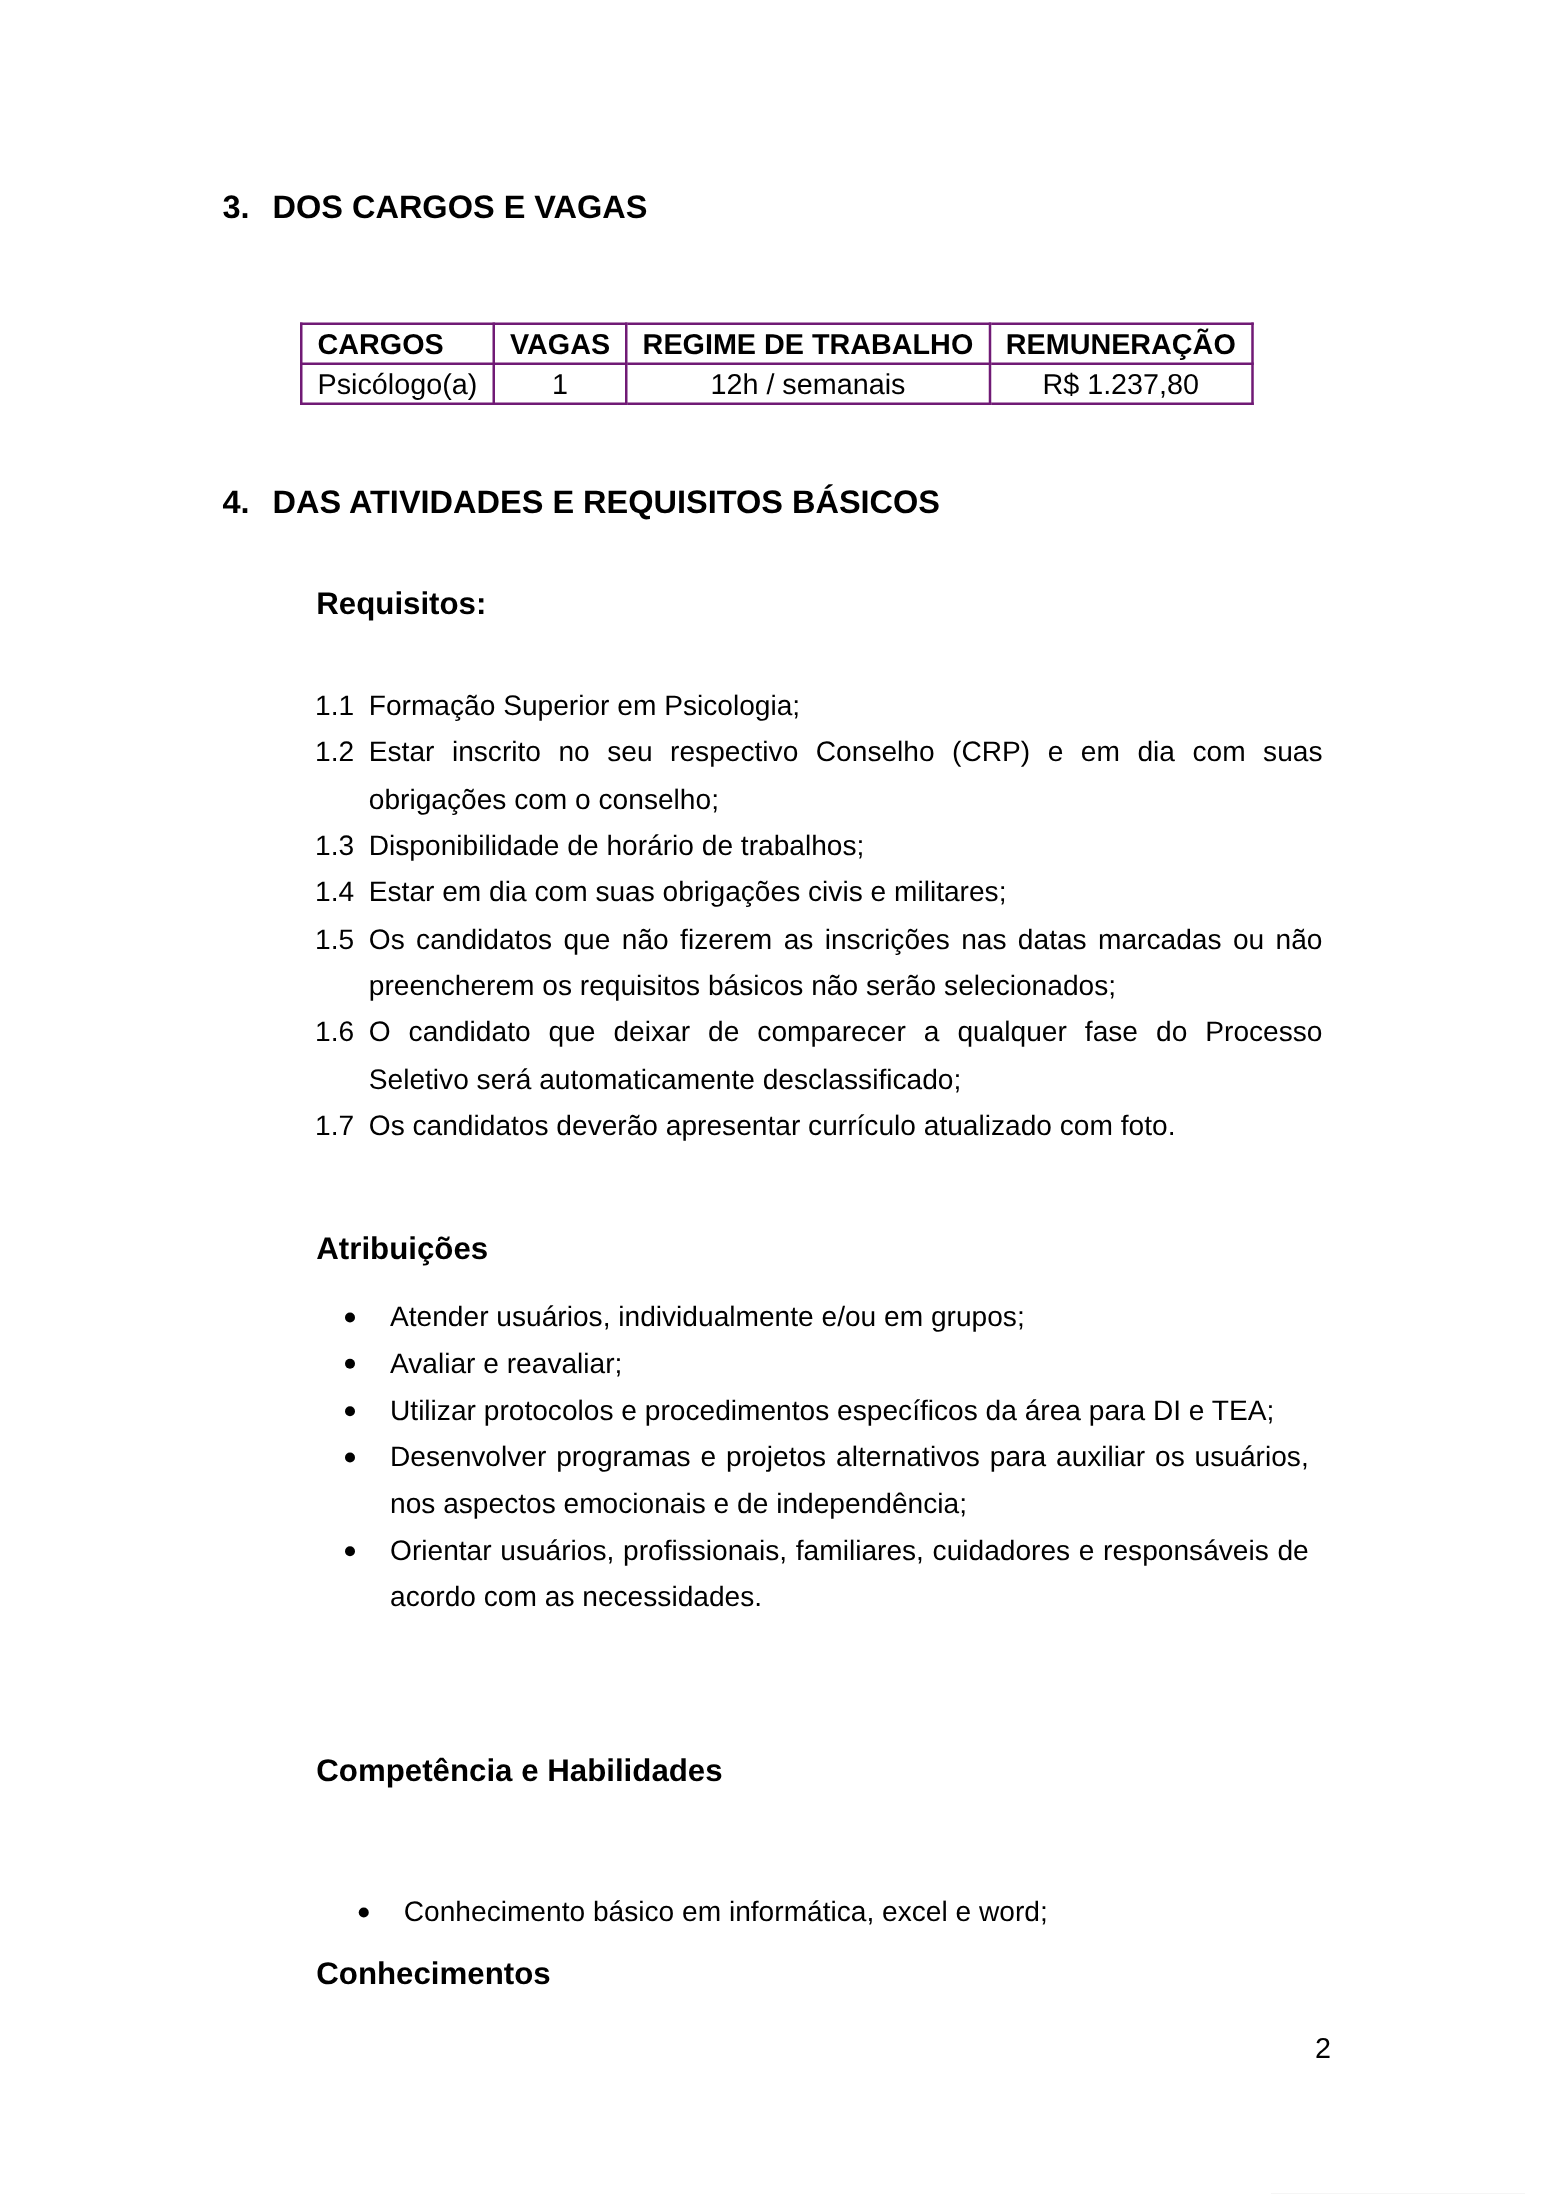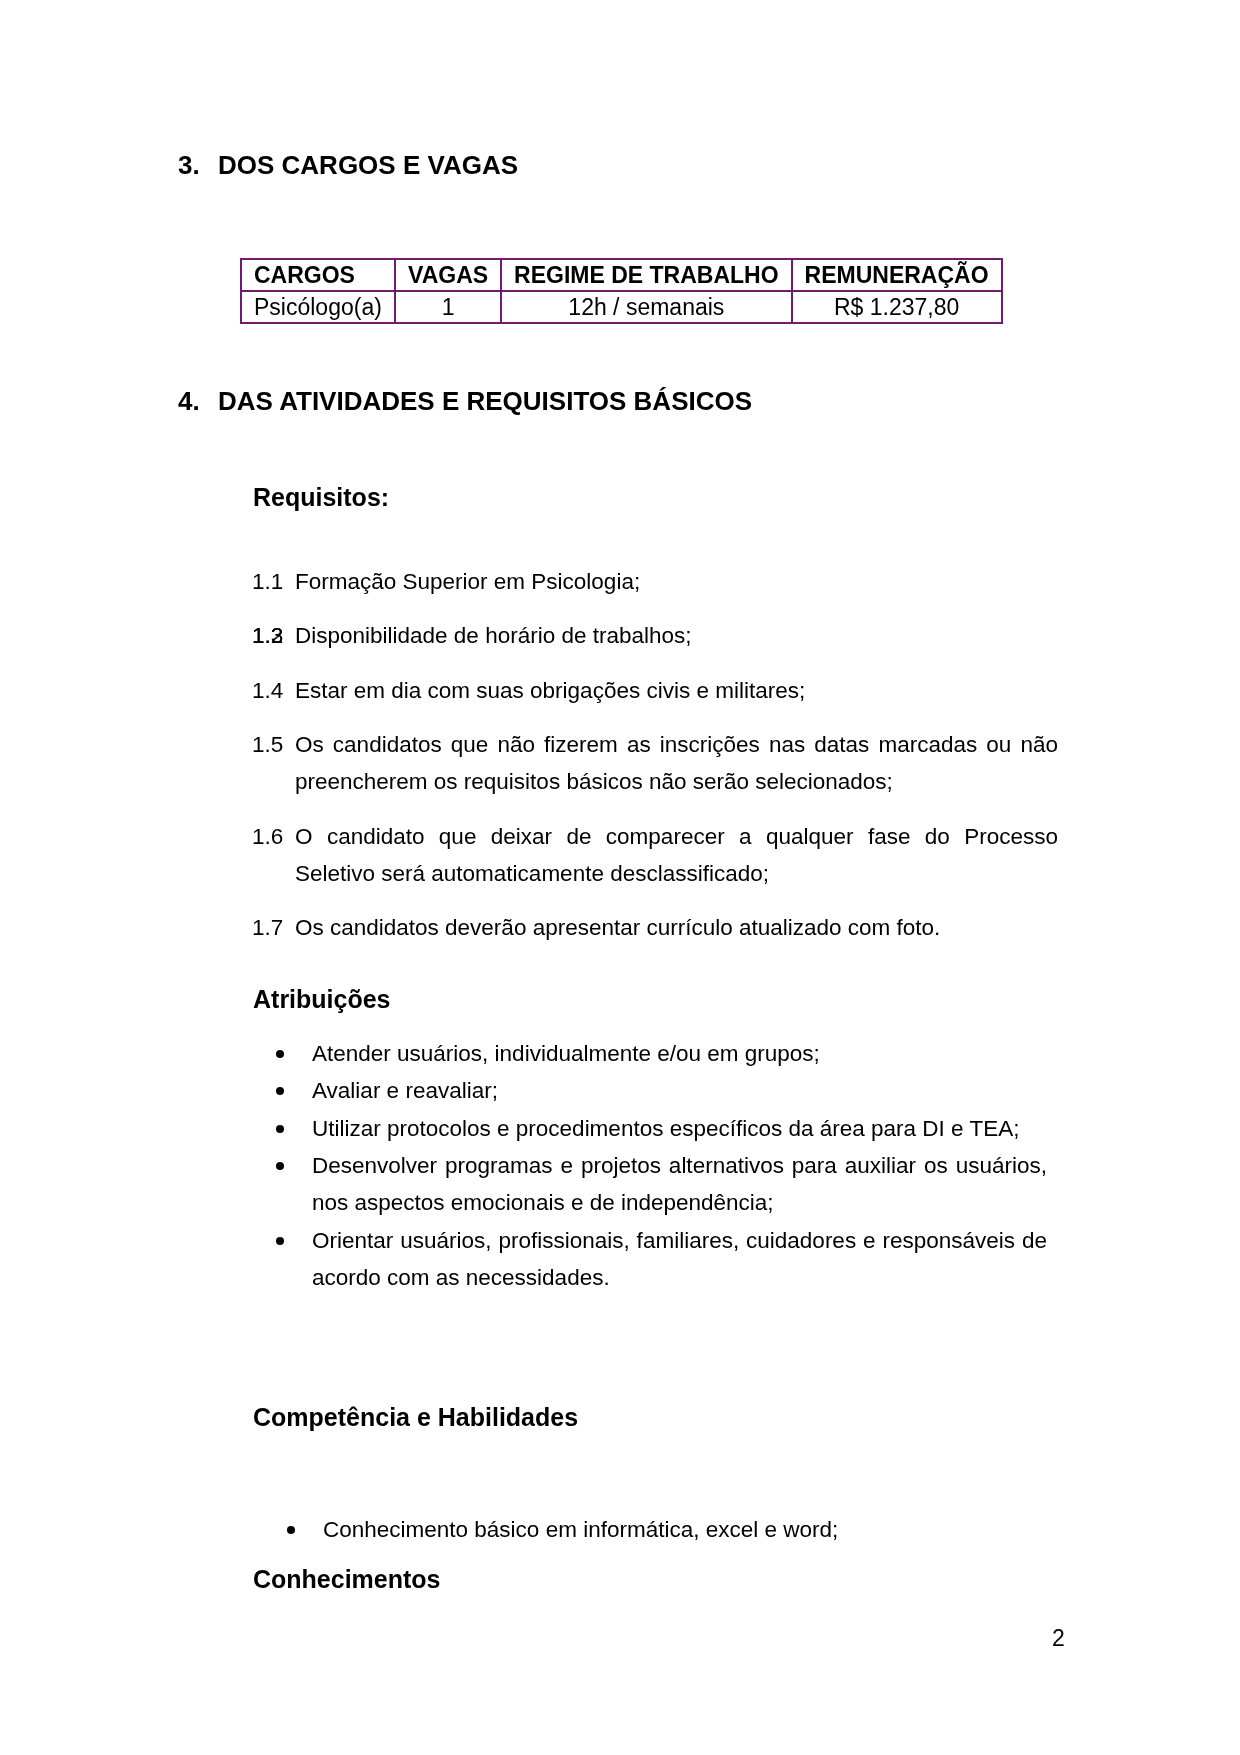--- a/index.html
+++ b/index.html
@@ -58,21 +58,21 @@
   .cell-center { text-align:center; }
 
   
   .num-list {
     left:252px; top:546px;
     width:806px;
     font-size:22.5px;
     line-height:37.35px;
     text-align:justify;
   }
-  .num-list .item { position:relative; padding-left:43px;margin-top:17px; }
+  .num-list .item { position:relative; padding-left:43px; }
   .item-num { position:absolute; left:0; top:0; }
 
   
   .bullet-list {
     width:773px;
     font-size:22.5px;
     line-height:37.35px;
     text-align:justify;
   }
   .bullet-item { position:relative; padding-left:38px; }
@@ -120,29 +120,30 @@
         <td class="cell-center">R$ 1.237,80</td>
       </tr>
     </tbody>
   </table>
 
   <div class="abs h-section" style="top:386px;">
     <span class="h-num">4.</span>
     <span>DAS ATIVIDADES E REQUISITOS BÁSICOS</span>
   </div>
 
-  <div class="abs subheading" style="top:482px;">Requisitos:</div>
+  <div class="abs subheading" style="top:468px;">Requisitos:</div>
 
   <div class="abs num-list">
     <div class="item">
       <span class="item-num">1.1</span>
       <span>Formação Superior em Psicologia;</span>
     </div>
     <div class="item">
       <span class="item-num">1.2</span>
+      <span>Estar inscrito no seu respectivo Conselho (CRP) e em dia com suas obrigações com o conselho;</span>
     </div>
     <div class="item">
       <span class="item-num">1.3</span>
       <span>Disponibilidade de horário de trabalhos;</span>
     </div>
     <div class="item">
       <span class="item-num">1.4</span>
       <span>Estar em dia com suas obrigações civis e militares;</span>
     </div>
     <div class="item">

